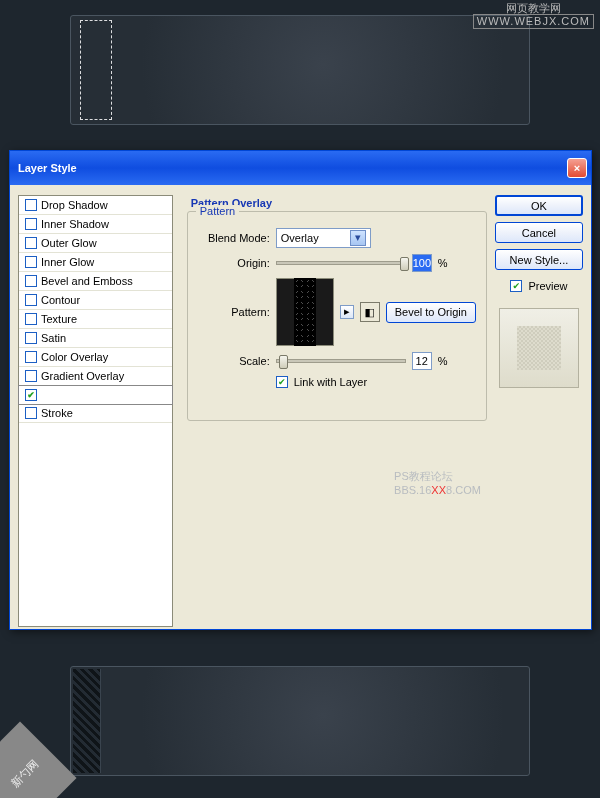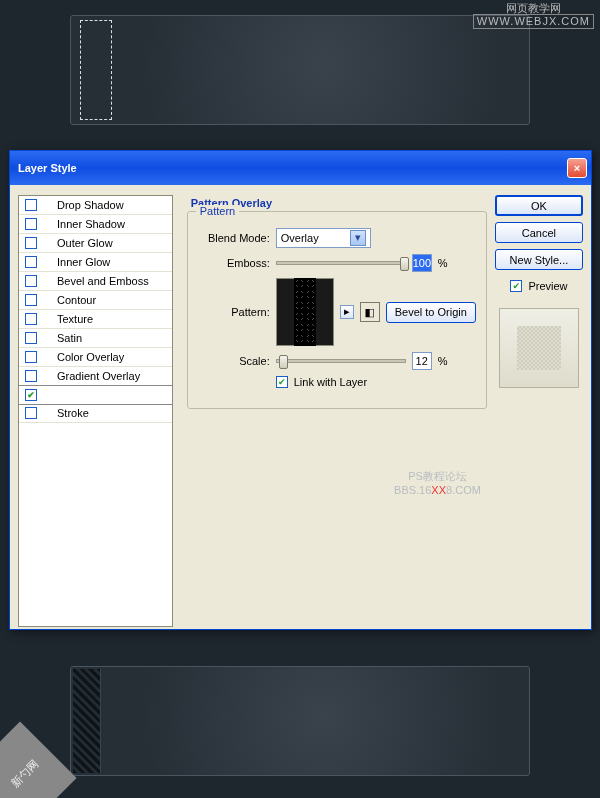--- a/index.html
+++ b/index.html
@@ -11,46 +11,46 @@
 .canvas-bot .stripe{position:absolute;left:2px;top:2px;width:28px;height:calc(100% - 4px);background:repeating-linear-gradient(45deg,#0f1418 0 3px,#232b33 3px 6px);border-right:1px solid #3a444e}
 .wm-tr{position:absolute;top:3px;right:6px;color:#bbb;font-size:10px;text-align:center;line-height:11px}
 .wm-tr .box{border:1px solid #888;padding:1px 3px;letter-spacing:1px}
 .dialog{position:absolute;left:9px;top:150px;width:583px;height:480px;background:#ece9d8;border:1px solid #0046d5;box-shadow:2px 2px 8px rgba(0,0,0,.5)}
 .titlebar{height:26px;background:linear-gradient(#2a6bf2,#0f4de0 50%,#2a6bf2);display:flex;align-items:center;padding:17px 4px;color:#fff;font-weight:bold;font-size:12px}
 .titlebar .t{flex:1;padding-left:4px}
 .closebtn{width:20px;height:20px;background:linear-gradient(#f5a093,#e24b33);border:1px solid #fff;border-radius:3px;color:#fff;text-align:center;line-height:17px;font-weight:bold;font-size:13px}
 .body{display:flex;padding:10px 8px;height:calc(100% - 26px);gap:8px}
 .col-l{width:158px;border:1px solid #8b8b79;background:#fff}
 .col-l .hdr{padding:4px 6px;border-bottom:1px solid #c8c8b8;background:#fff}
-.col-l .item{display:flex;align-items:center;padding:3px 6px;border-bottom:1px solid #e3e3d5;gap:20px}
+.col-l .item{display:flex;align-items:center;padding:3px 6px;border-bottom:1px solid #e3e3d5;gap:4px}
 .col-l .item.indent{padding-left:6px}
 .col-l .item.sel{background:#fff;font-weight:bold;border:1px solid #888;margin:-1px}
 .chk{width:12px;height:12px;border:1px solid #1c5fc4;background:#fff;display:inline-flex;align-items:center;justify-content:center;font-size:9px;color:#21a121}
 .col-m{flex:1;position:relative}
 .grp-title{color:#1637b4;font-weight:bold;margin:2px 0 2px 10px}
-.fieldset{border:1px solid #bdbcac;border-radius:3px;margin-left:6px;padding:10px 10px 14px;position:relative}
+.fieldset{border:1px solid #bdbcac;border-radius:3px;margin-left:6px;padding:10px 10px 26px;position:relative}
 .legend{position:absolute;top:-7px;left:8px;background:#ece9d8;padding:0 4px;color:#1637b4}
 .row{display:flex;align-items:center;margin:6px 0;gap:6px}
 .lbl{width:72px;text-align:right}
 .select{width:95px;height:20px;border:1px solid #7e9cc8;background:#fff;display:flex;align-items:center;padding:0 4px;justify-content:space-between}
 .dd{width:16px;height:16px;background:linear-gradient(#cfe3ff,#a7c6f2);border:1px solid #6e8fc8;text-align:center;line-height:13px;color:#2a4b9c}
 .slider{width:130px;height:4px;background:#c9c7b8;border:1px solid #9e9c8c;position:relative}
 .thumb{position:absolute;top:-5px;width:9px;height:14px;background:linear-gradient(#f5f5ee,#cfcdb9);border:1px solid #7a7968;border-radius:2px}
 .numbox{width:20px;height:18px;border:1px solid #7e9cc8;background:#fff;text-align:center;line-height:16px}
 .sel{background:#2a6bf2;color:#fff}
 .pattern-sw{width:58px;height:68px;border:1px solid #8b8b79;background:#1a1a1a;position:relative;display:flex;justify-content:center;align-items:center}
 .pattern-sw .dots{width:22px;height:68px;background:radial-gradient(circle,#000 42%,#555 46%,#000 50%) 0 0/11px 11px #222}
 .arrowbtn{width:14px;height:14px;border:1px solid #7e9cc8;background:linear-gradient(#fff,#dbe6f7);text-align:center;line-height:11px}
 .tinybtn{width:20px;height:20px;border:1px solid #7b7a6a;background:#ece9d8;text-align:center;line-height:18px}
 .btn{height:21px;border:1px solid #0046d5;border-radius:3px;background:linear-gradient(#fff,#eef2fb 50%,#dde7fa);padding:0 8px;display:flex;align-items:center;justify-content:center;white-space:nowrap}
 .col-r{width:90px;display:flex;flex-direction:column;gap:6px;align-items:stretch}
 .col-r .btn{width:100%}
 .preview{width:80px;height:80px;background:linear-gradient(#f0efe6,#dedccb);border:1px solid #b3b19f;margin:4px auto 0;display:flex;align-items:center;justify-content:center}
 .preview .inner{width:44px;height:44px;background:repeating-conic-gradient(#cfcdbd 0 25%,#dedccd 0 50%) 0 0/4px 4px}
-.wm-mid{position:absolute;right:6px;bottom:130px;color:#b8bcc0;text-align:center;font-size:12px;line-height:14px}
+.wm-mid{position:absolute;right:6px;bottom:130px;color:#b8bcc0;text-align:left;font-size:12px;line-height:14px}
 .wm-mid .xx{color:#e33}
 .wm-bl{position:absolute;left:-20px;bottom:-20px;width:80px;height:80px;background:#888;transform:rotate(45deg);display:flex;align-items:flex-start;justify-content:center;color:#eee;padding-top:26px;font-size:11px}
 </style>
 </head>
 <body>
 
 <div class="canvas-top"></div>
 <div class="marquee"></div>
 
 <div class="wm-tr">
@@ -122,21 +122,21 @@
 
         <div class="row">
           <span class="lbl">Blend Mode:</span>
           <div class="select">
             <span>Overlay</span>
             <span class="dd">▾</span>
           </div>
         </div>
 
         <div class="row">
-          <span class="lbl">Emboss:</span>
+          <span class="lbl">Origin:</span>
           <div class="slider">
               <div class="thumb" style="right:-4px"></div>
             </div>
           <div class="numbox sel">100</div>
           <span>%</span>
         </div>
 
         <div class="row" style="align-items:center">
           <span class="lbl">Pattern:</span>
           <div class="pattern-sw">

